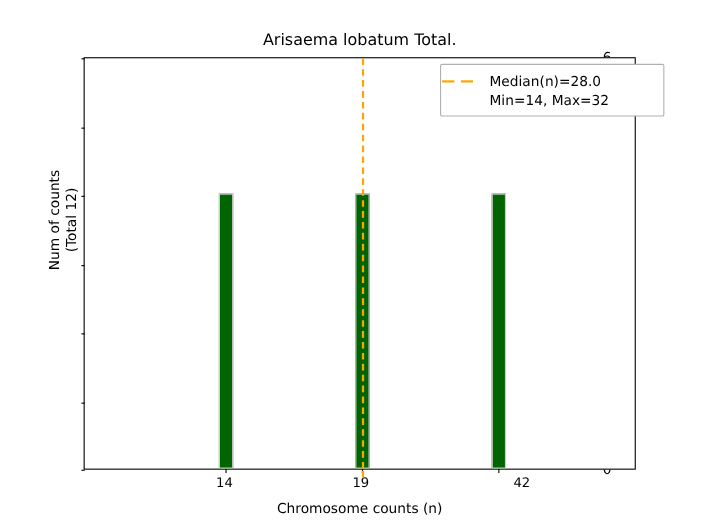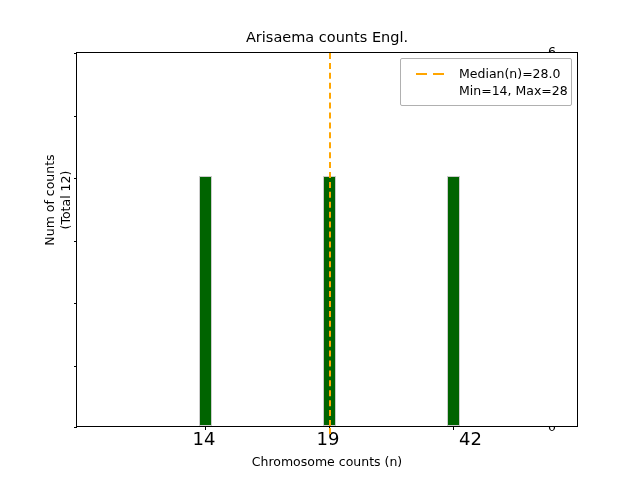--- a/index.html
+++ b/index.html
@@ -94,21 +94,21 @@
     position: absolute;
     height: 3.5px;
     width: 0;
     border-left: 1.1px solid #000000;
     bottom: -3.5px;
   }
   .xtick-label {
     position: absolute;
     top: 432px;
     text-align: center;
-    font-size: 18px;
+    font-size: 12px;
     color: #000000;
     width: 60px;
     line-height: 14px;
   }
   
   #xlabel {
     position: absolute;
     left: 76px;
     top: 454px;
     width: 502px;
@@ -132,26 +132,26 @@
     font-size: 12.5px;
     color: #000000;
     line-height: 16px;
     white-space: nowrap;
   }
   
   #legend {
     position: absolute;
     left: 400px;
     top: 58px;
-    width: 172px;
+    width: 204px;
     box-sizing: border-box;
     border: 1px solid #b0b0b0;
     border-radius: 2px;
     background: #ffffff;
-    padding: 6px 8px 6px 14px;
+    padding: 6px 8px 6px 0;
     font-size: 12.5px;
     color: #000000;
   }
   #legend-row {
     display: flex;
     align-items: flex-start;
   }
   #legend-swatch {
     width: 36px;
     min-width: 36px;
@@ -171,21 +171,21 @@
   #legend-swatch::before { left: 1px;  width: 11px; }
   #legend-swatch::after  { left: 18px; width: 11px; }
   #legend-text { line-height: 17px; }
   .legend-line { white-space: nowrap; }
 </style>
 </head>
 <body>
 
 <div id="figure">
 
-  <div id="chart-title">Arisaema counts Engl.</div>
+  <div id="chart-title">Arisaema lobatum Total.</div>
 
   <div class="ytick-label" style="top:46px;">6</div>
   <div class="ytick-label" style="top:108px;">5</div>
   <div class="ytick-label" style="top:171px;">4</div>
   <div class="ytick-label" style="top:233px;">3</div>
   <div class="ytick-label" style="top:296px;">2</div>
   <div class="ytick-label" style="top:358px;">1</div>
   <div class="ytick-label" style="top:421px;">0</div>
 
   <div class="xtick-label" style="left:174px;">14</div>
@@ -222,18 +222,18 @@
       <div id="median-line-stub" style="left:252px; top:375px;"></div>
 
     </div>
   </div>
 
   <div id="legend">
     <div id="legend-row">
       <div id="legend-swatch"></div>
       <div id="legend-text">
         <div class="legend-line">Median(n)=28.0</div>
-        <div class="legend-line">Min=14, Max=28</div>
+        <div class="legend-line">Min=14, Max=32</div>
       </div>
     </div>
   </div>
 
 </div>
 
 </body></html>

